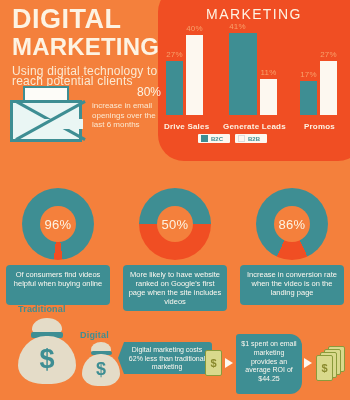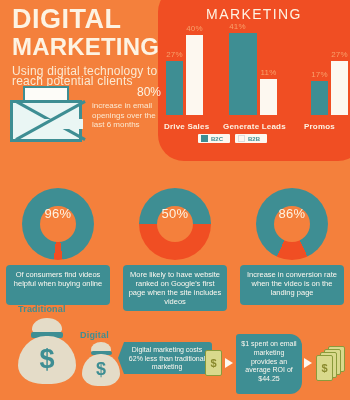--- a/index.html
+++ b/index.html
@@ -97,21 +97,21 @@
   #donut-0 { left:2px; }
   #donut-1 { left:119px; }
   #donut-2 { left:236px; }
   .donut-wrap {
     position:relative; width:72px; height:72px; margin:0 auto;
     border-radius:50%;
   }
   .donut-hole {
     position:absolute; left:18px; top:18px; width:36px; height:36px;
     border-radius:50%; background:#F4803C;
-    display:flex; justify-content:center;
+    display:flex; align-items:center; justify-content:center;
   }
   .donut-pct { font-size:13px; color:#FDF3E3; letter-spacing:0.3px; }
   .donut-caption {
     margin:5px auto 0; width:104px; min-height:40px;
     background:#3E8E93; border-radius:4px;
     padding:5px 4px; text-align:center;
     font-size:7.5px; line-height:9px; color:#FDF8F0;
   }
 
   
@@ -209,21 +209,21 @@
       <div class="bar b2c" style="height:82px;padding-left:28px;">
         <span class="bar-value">41%</span>
       </div>
       <div class="bar b2b" style="height:36px;">
         <span class="bar-value">11%</span>
       </div>
     </div>
     <div class="cat-label" style="left:57px;">Generate Leads</div>
 
     <div class="group" style="left:134px;">
-      <div class="bar b2c" style="height:34px;margin-left:11px;">
+      <div class="bar b2c" style="height:34px;">
         <span class="bar-value">17%</span>
       </div>
       <div class="bar b2b" style="height:54px;">
         <span class="bar-value">27%</span>
       </div>
     </div>
     <div class="cat-label" style="left:138px;margin-top:40px;">Promos</div>
 
   </div>
 

